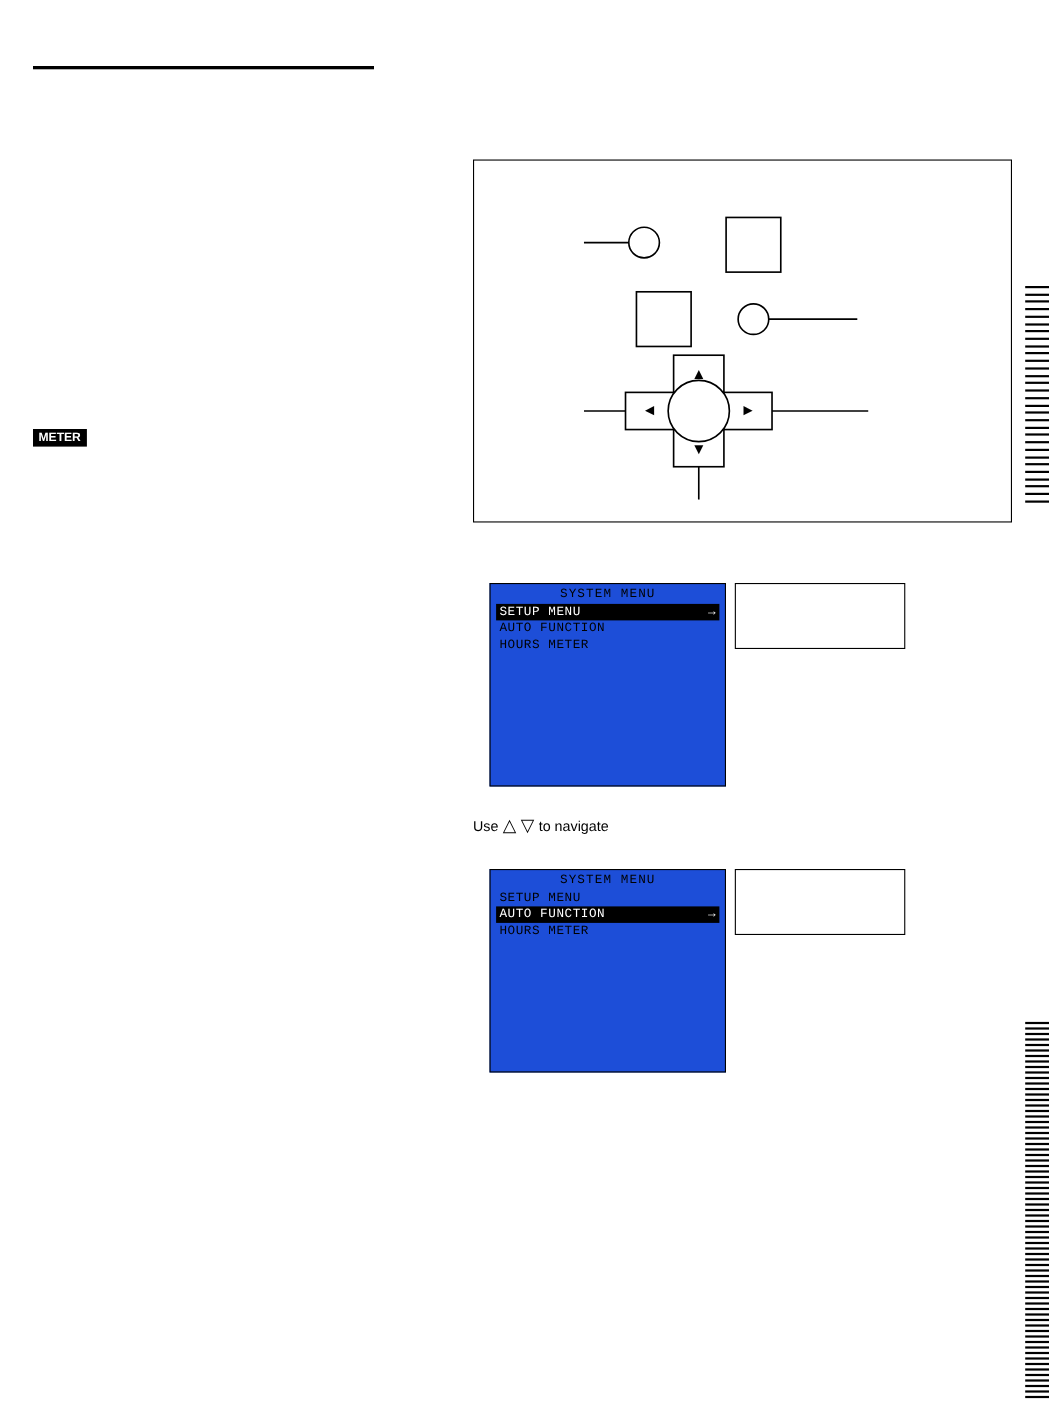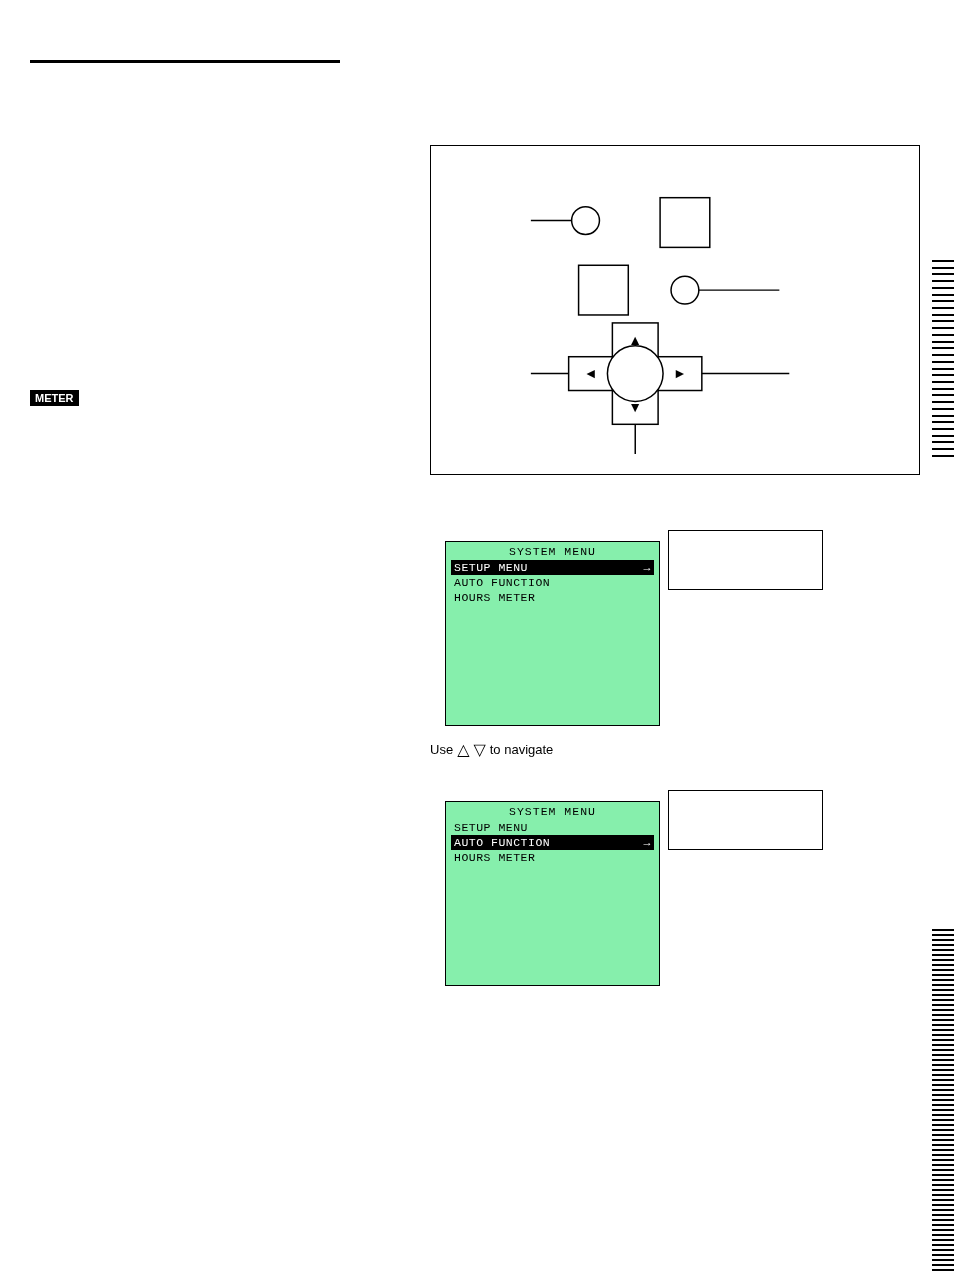--- a/index.html
+++ b/index.html
@@ -62,25 +62,24 @@
       width: 490px;
       height: 330px;
       border: 1.5px solid #000;
       background: #fff;
     }
 
     
     .screen-box {
       position: absolute;
       border: 1.5px solid #000;
-      background: #86efac;
+      background: #1d4ed8;
       font-family: 'Courier New', monospace;
       font-size: 11.5px;
       padding: 4px;
-      margin-top: 11px;
     }
 
     
     .menu-title {
       text-align: center;
       font-family: 'Courier New', monospace;
       font-size: 11.5px;
       letter-spacing: 1px;
       margin-bottom: 2px;
     }

